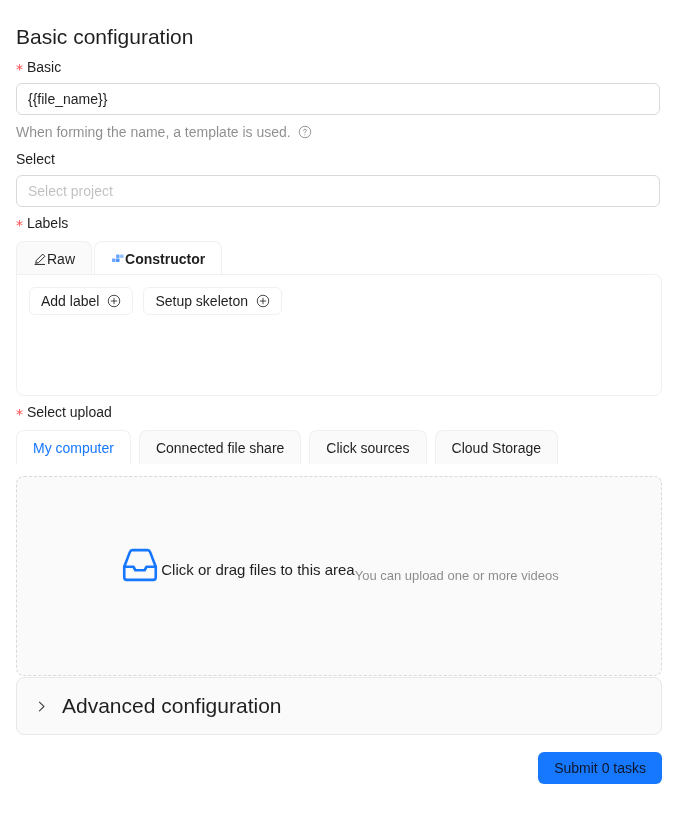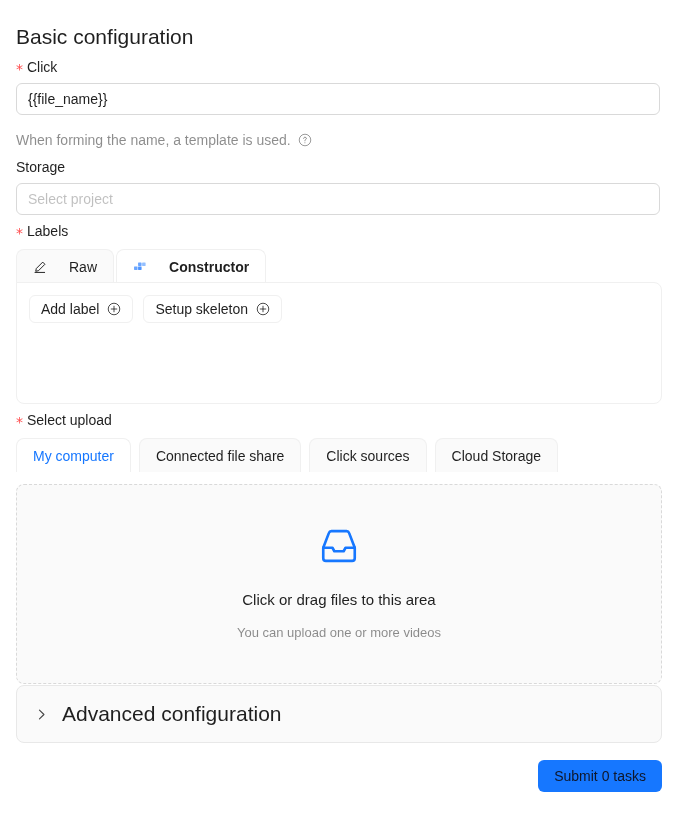--- a/index.html
+++ b/index.html
@@ -65,39 +65,39 @@
     line-height: 22px;
     color: rgba(0,0,0,0.88);
   }
   .input-box.placeholder { color: rgba(0,0,0,0.25); }
 
   .helper-row {
     display: flex;
     align-items: center;
     gap: 7px;
     height: 22px;
-    margin-top: 14px;
+    margin-top: 6px;
     font-size: 14px;
     line-height: 22px;
     color: rgba(0,0,0,0.45);
   }
   .helper-icon { display: inline-flex; align-items: center; }
 
   
   .tabs-card {
     display: flex;
     align-items: flex-end;
     gap: 2px;
     height: 36px;
     position: relative;
   }
   .tab-card {
     display: flex;
     align-items: center;
-    gap: 22px;
+    gap: 0;
     height: 34px;
     padding: 0 16px;
     font-size: 14px;
     line-height: 22px;
     border: 1px solid #f0f0f0;
     border-bottom: none;
     border-radius: 8px 8px 0 0;
     background: #fafafa;
     color: rgba(0,0,0,0.88);
     cursor: pointer;
@@ -169,21 +169,21 @@
 
   
   .dropzone {
     width: 646px;
     height: 200px;
     margin-top: 12px;
     border: 1px dashed #d9d9d9;
     border-radius: 8px;
     background: #fafafa;
     display: flex;
-    flex-direction: column;
+    flex-direction: row;
     align-items: center;
     justify-content: center;
     cursor: pointer;
   }
   .dropzone-icon { margin-bottom: 18px; }
   .dropzone-title {
     font-size: 15px;
     line-height: 22px;
     color: rgba(0,0,0,0.88);
     margin-bottom: 12px;
@@ -241,40 +241,40 @@
 </head>
 <body>
 
 <div class="page">
 
   <h1 class="page-title">Basic configuration</h1>
 
   <div class="field">
     <div class="form-label">
       <span class="req-star">*</span>
-      <span>Click</span>
+      <span>Basic</span>
     </div>
     <div class="input-box">
       <span>{{file_name}}</span>
     </div>
     <div class="helper-row">
       <span>When forming the name, a template is used.</span>
       <span class="helper-icon">
         <svg width="14" height="14" viewBox="0 0 16 16" fill="none">
           <circle cx="8" cy="8" r="6.6" stroke="rgba(0,0,0,0.45)" stroke-width="1"></circle>
           <path d="M6.4 6.3c0-.9.7-1.5 1.6-1.5s1.6.6 1.6 1.4c0 .7-.4 1-1 1.4-.5.3-.7.6-.7 1.1v.3" stroke="rgba(0,0,0,0.45)" stroke-width="1" stroke-linecap="round"></path>
           <circle cx="7.9" cy="11.2" r="0.65" fill="rgba(0,0,0,0.45)"></circle>
         </svg>
       </span>
     </div>
   </div>
 
   <div class="field">
     <div class="form-label">
-      <span>Storage</span>
+      <span>Select</span>
     </div>
     <div class="input-box placeholder">
       <span>Select project</span>
     </div>
   </div>
 
   <div class="field">
     <div class="form-label">
       <span class="req-star">*</span>
       <span>Labels</span>

